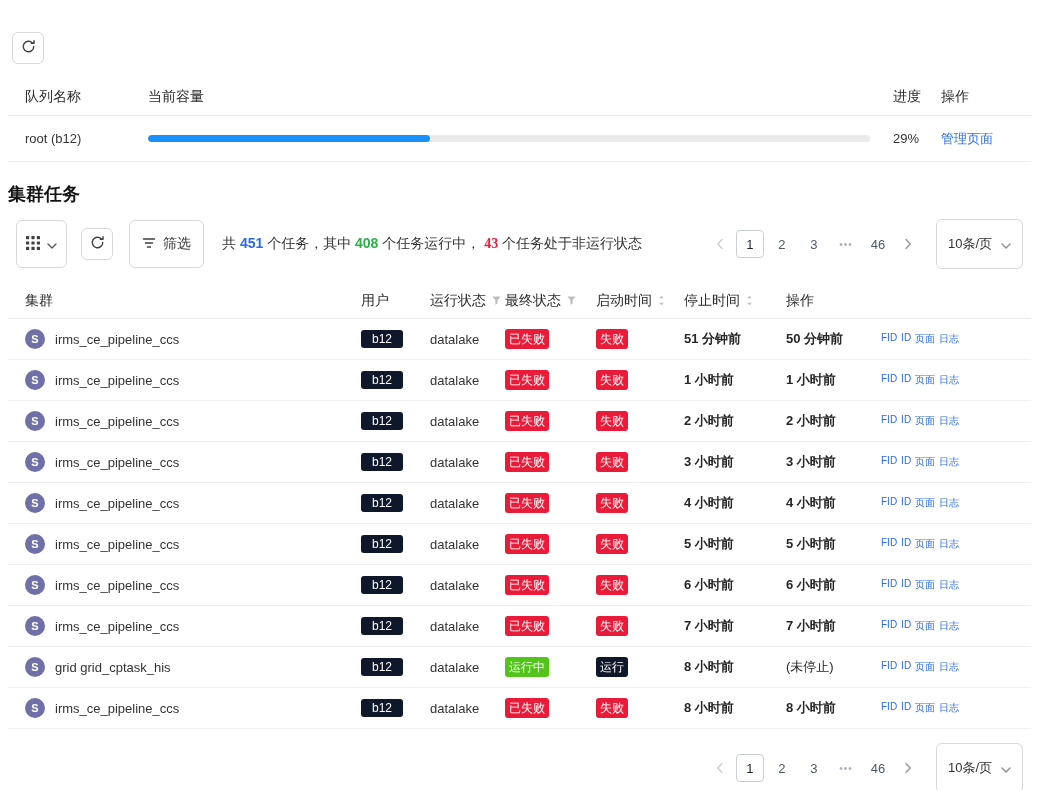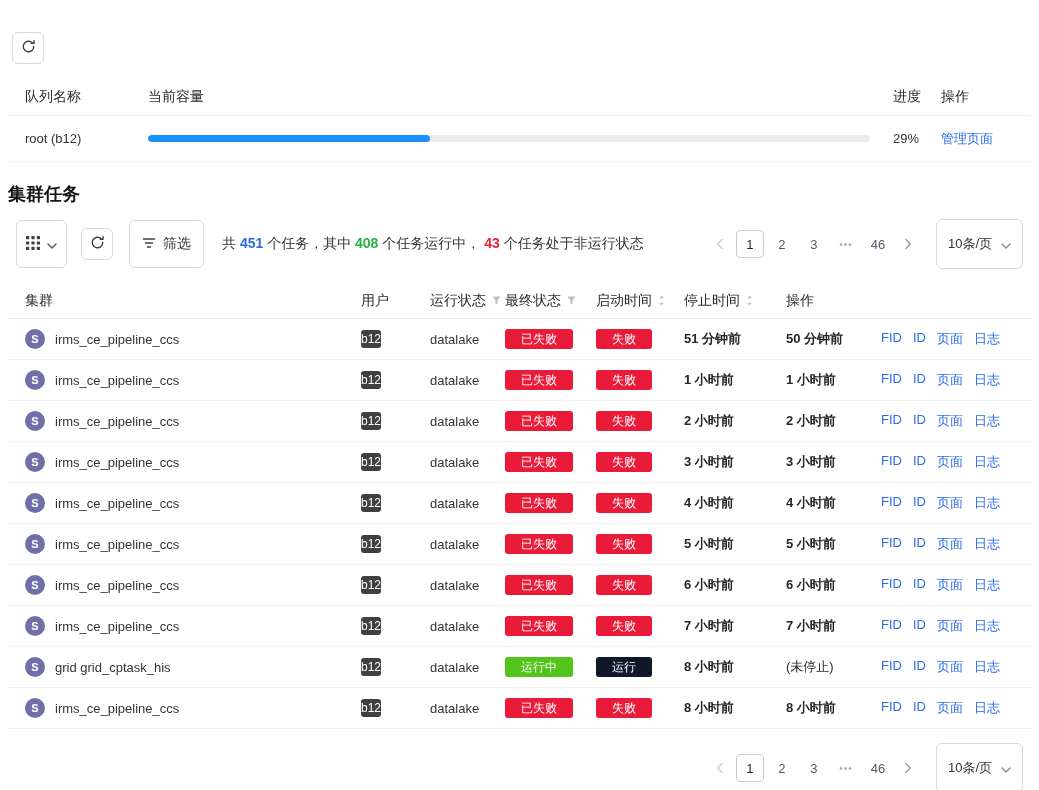--- a/index.html
+++ b/index.html
@@ -34,21 +34,21 @@
   #tasks-title { margin-top: 22px; }
 
   .toolbar { margin-top: 14px; display: flex; align-items: center; }
   .grid-btn { padding: 0 9px; margin-right: 14px; }
   #tasks-refresh { margin-right: 16px; }
   .filter-btn { margin-right: 18px; }
   .summary { flex: 1; font-size: 14px; color: #333; white-space: pre-wrap; }
   .summary .num { font-weight: 700; }
   .summary .num.total { color: #2a6be8; }
   .summary .num.running { color: #27b148; }
-  .summary .num.stopped { color: #ea1b38; }
+  .summary .num.stopped { color: #ea1b38; font-family: Liberation Serif, serif; }
 
   .pagination { display: flex; align-items: center; gap: 4px; font-size: 13px; color: #4e5969; }
   .page-item { min-width: 28px; height: 28px; display: inline-flex; align-items: center; justify-content: center; cursor: pointer; }
   .page-item.active { border: 1px solid #c9cdd4; border-radius: 4px; color: #1f2329; background: #fff; }
   .page-item.ellipsis { color: #a9aeb8; font-size: 10px; letter-spacing: 1px; }
   .page-arrow { width: 24px; height: 28px; display: inline-flex; align-items: center; justify-content: center; cursor: pointer; }
   .select { height: 50px; border: 1px solid #d9d9d9; border-radius: 6px; background: #fff;
     display: inline-flex; align-items: center; gap: 9px; padding: 0 11px; font-size: 13px; color: #333;
     margin-left: 16px; cursor: pointer; }
 
@@ -56,29 +56,29 @@
   .task-grid { grid-template-columns: 336px 69px 75px 91px 88px 102px 95px 1fr; }
   .task-header { height: 36px; }
   .task-row { height: 41px; }
   .th { display: flex; align-items: center; gap: 5px; }
   .th-icon { display: inline-flex; align-items: center; cursor: pointer; }
 
   .name-cell { display: flex; align-items: center; gap: 10px; }
   .avatar { width: 20px; height: 20px; border-radius: 50%; background: #7070a8; color: #fff;
     font-size: 11px; font-weight: 700; display: inline-flex; align-items: center; justify-content: center; flex: none; }
 
-  .badge { display: inline-block; padding: 2px 16px; border-radius: 3px; color: #fff; font-size: 12px; line-height: 16px; }
+  .badge { display: inline-block; padding: 2px 4px; border-radius: 3px; color: #fff; font-size: 12px; line-height: 16px; }
   .badge.danger { background: #ea1b38; }
   .badge.success { background: #52c41a; }
   .badge.info { background: #0f172a; }
-  .badge.cluster { background: #404040; padding: 1px 0; }
+  .badge.cluster { background: #0f172a; padding: 1px 11px; }
 
   .cell.time { font-weight: 700; color: #262626; }
   .cell.time.plain { font-weight: 400; }
-  .actions { display: flex; gap: 11px; font-size: 13px; text-align: right; }
+  .actions { display: flex; gap: 4px; font-size: 10px; text-align: right; }
 
   .bottom-bar { display: flex; justify-content: flex-end; align-items: center; margin-top: 14px; padding: 0 8px; }
   .toolbar { padding: 0 8px; }
 </style>
 </head>
 <body>
 
 <div class="page">
 
   <section>

